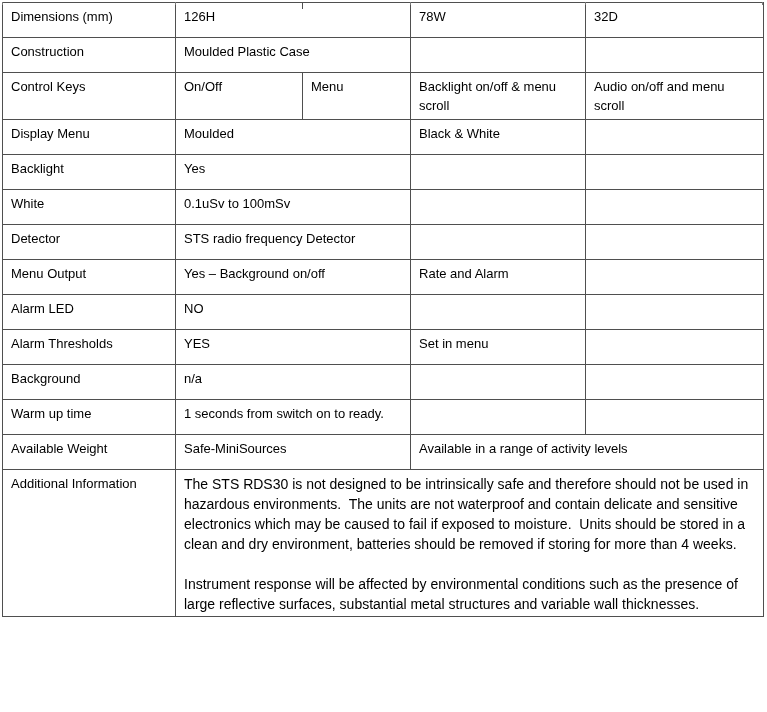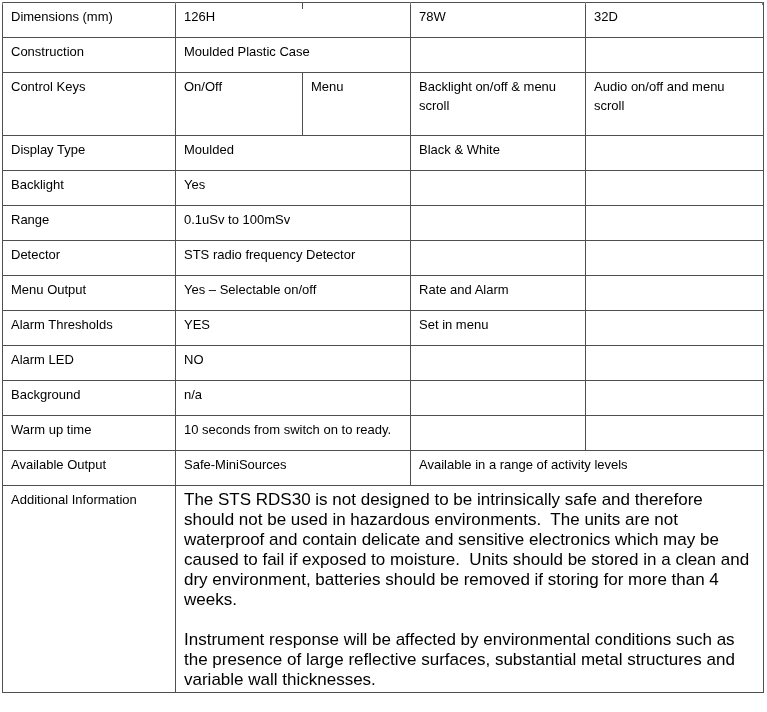--- a/index.html
+++ b/index.html
@@ -26,21 +26,21 @@
     border: 1px solid #4f4f4f;
     vertical-align: top;
     padding: 4px 7px 2px 8px;
     font-size: 13px;
     line-height: 19px;
     color: #000000;
     overflow: hidden;
     word-wrap: break-word;
   }
   tr.r { height: 35px; }
-  tr.r-tall { height: 63px; }
+  tr.r-tall { height: 47px; }
   tr.r-last { height: 136px; }
   td.rel { position: relative; }
   
   .stub-v {
     position: absolute;
     left: 126px;
     top: 0;
     width: 1px;
     height: 6px;
     background: #4f4f4f;
@@ -49,21 +49,21 @@
   .top-stub {
     position: absolute;
     top: 0;
     width: 1px;
     height: 3px;
     background: #7a7a7a;
   }
   .info p {
     margin: 0;
     white-space: pre-wrap;
-    font-size: 17px;
+    font-size: 14px;
     line-height: 20px;
   }
   .info p.gap { margin-bottom: 20px; }
 </style>
 </head>
 <body>
 
 <div class="sheet">
 
   <div class="top-stub" style="left:2px"></div>
@@ -100,87 +100,87 @@
 
       <tr class="r-tall">
         <td>Control Keys</td>
         <td>On/Off</td>
         <td>Menu</td>
         <td>Backlight on/off &amp; menu scroll</td>
         <td>Audio on/off and menu scroll</td>
       </tr>
 
       <tr class="r">
-        <td>Display Type</td>
+        <td>Display Menu</td>
         <td colspan="2">Moulded</td>
         <td>Black &amp; White</td>
         <td></td>
       </tr>
 
       <tr class="r">
         <td>Backlight</td>
         <td colspan="2">Yes</td>
         <td></td>
         <td></td>
       </tr>
 
 
       <tr class="r">
-        <td>Range</td>
+        <td>White</td>
         <td colspan="2">0.1uSv to 100mSv</td>
         <td></td>
         <td></td>
       </tr>
 
       <tr class="r">
         <td>Detector</td>
         <td colspan="2">STS radio frequency Detector</td>
         <td></td>
         <td></td>
       </tr>
 
       <tr class="r">
         <td>Menu Output</td>
-        <td colspan="2">Yes – Selectable on/off</td>
+        <td colspan="2">Yes – Background on/off</td>
         <td>Rate and Alarm</td>
+        <td></td>
+      </tr>
+
+      <tr class="r">
+        <td>Alarm LED</td>
+        <td colspan="2">NO</td>
+        <td></td>
         <td></td>
       </tr>
 
       <tr class="r">
         <td>Alarm Thresholds</td>
         <td colspan="2">YES</td>
         <td>Set in menu</td>
-        <td></td>
-      </tr>
-
-      <tr class="r">
-        <td>Alarm LED</td>
-        <td colspan="2">NO</td>
-        <td></td>
         <td></td>
       </tr>
 
 
       <tr class="r">
         <td>Background</td>
         <td colspan="2">n/a</td>
         <td></td>
         <td></td>
       </tr>
 
 
       <tr class="r">
         <td>Warm up time</td>
-        <td colspan="2">10 seconds from switch on to ready.</td>
+        <td colspan="2">1 seconds from switch on to ready.</td>
         <td></td>
         <td></td>
       </tr>
 
       <tr class="r">
-        <td>Available Output</td>
+        <td>Available Weight</td>
         <td colspan="2">Safe-MiniSources</td>
         <td colspan="2">Available in a range of activity levels</td>
       </tr>
 
       <tr class="r-last">
         <td>Additional Information</td>
         <td colspan="4" class="info">
           <p class="gap">The STS RDS30 is not designed to be intrinsically safe and therefore should not be used in hazardous environments.  The units are not waterproof and contain delicate and sensitive electronics which may be caused to fail if exposed to moisture.  Units should be stored in a clean and dry environment, batteries should be removed if storing for more than 4 weeks.</p>
           <p>Instrument response will be affected by environmental conditions such as the presence of large reflective surfaces, substantial metal structures and variable wall thicknesses.</p>
         </td>

